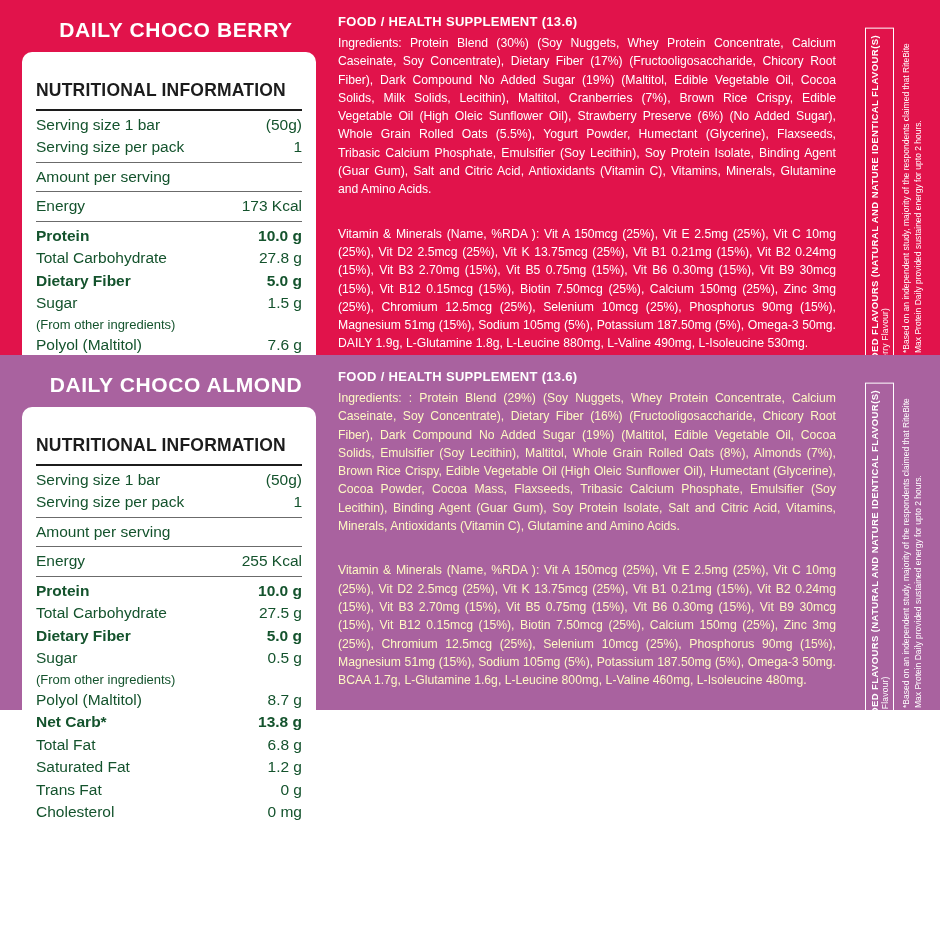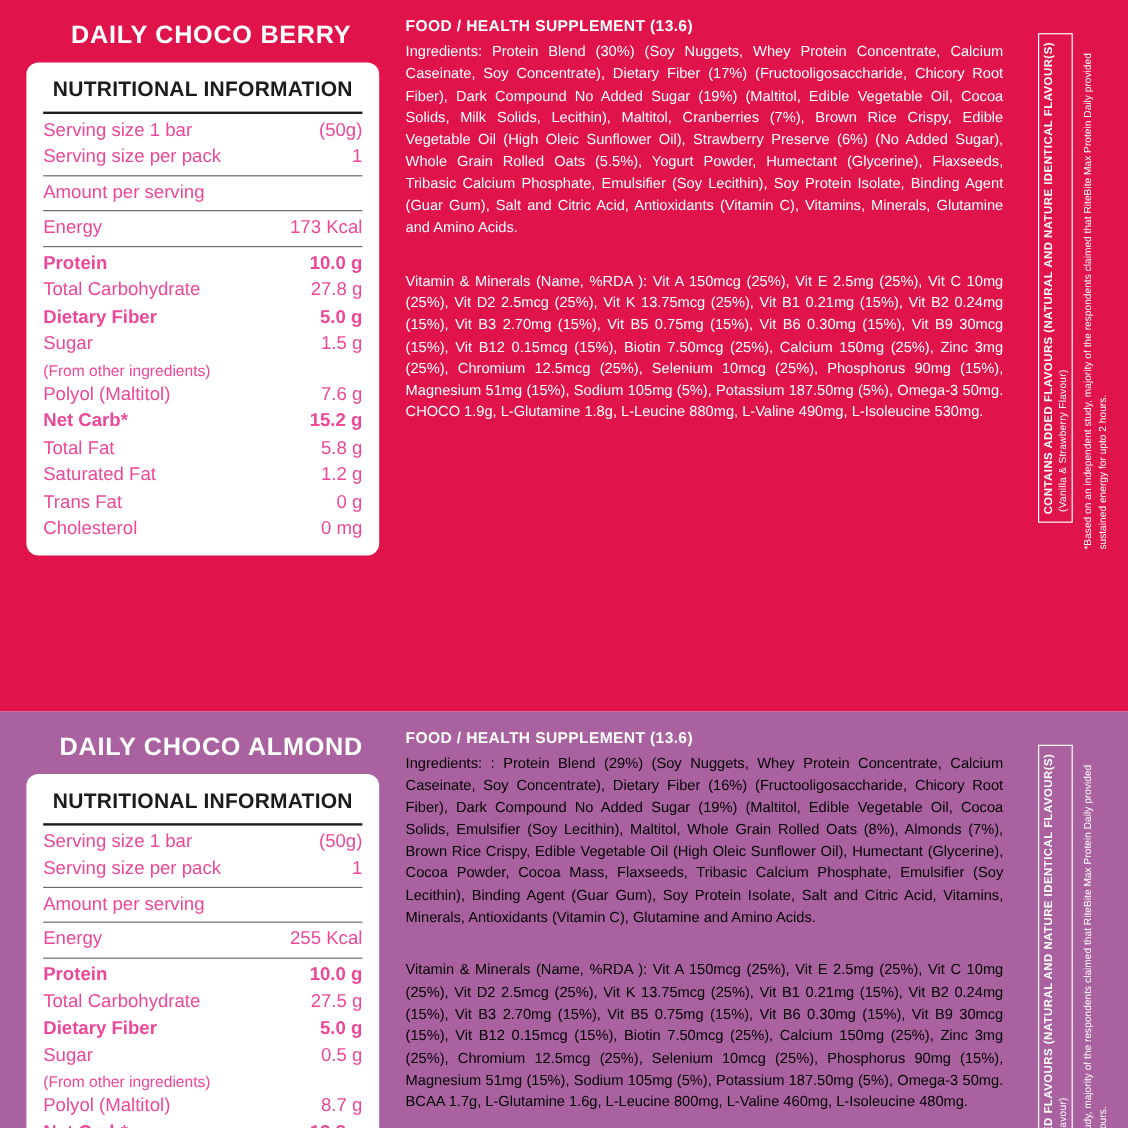--- a/index.html
+++ b/index.html
@@ -6,21 +6,21 @@
   html, body { margin: 0; padding: 0; }
   body {
     width: 940px;
     height: 940px;
     font-family: "Liberation Sans", sans-serif;
     background: #ffffff;
     overflow: hidden;
   }
   .panel {
     width: 940px;
-    height: 593px;
+    height: 355px;
     position: relative;
     display: flex;
     padding: 10px 10px 2px 10px;
   }
   .panel-berry { background: #e1134b; }
   .panel-almond { background: #a9629f; }
 
   
   .left-col {
     width: 320px;
@@ -42,30 +42,31 @@
     border-radius: 10px;
     padding: 12px 14px 10px 14px;
     margin-right: 14px;
   }
   .nut-title {
     font-size: 17.5px;
     font-weight: bold;
     letter-spacing: 0.2px;
     color: #1c1c1c;
     padding-bottom: 4px;
-    text-align: center;
+    text-align: left;
+    margin-top: 16px;
   }
   .hr-thick { border: 0; border-top: 2px solid #1c1c1c; margin: 4px 0 3px 0; }
   .hr-thin  { border: 0; border-top: 1px solid #6b6b6b; margin: 3px 0 3px 0; }
   .row {
     display: flex;
     justify-content: space-between;
     align-items: baseline;
     font-size: 15.5px;
-    color: #ec4899;
+    color: #14532d;
     line-height: 1.32;
     padding: 1px 0;
   }
   .row .lbl { text-align: left; }
   .row .val { text-align: right; white-space: nowrap; }
   .row.bold .lbl, .row.bold .val { font-weight: bold; }
   .row.small .lbl { font-size: 13px; }
 
   
   .mid-col {
@@ -80,21 +81,21 @@
     margin-bottom: 5px;
   }
   .mid-para {
     font-size: 12.2px;
     line-height: 1.5;
     text-align: justify;
     color: #ffffff;
   }
   .mid-para b { font-weight: normal; }
   .mid-block-2 { margin-top: 26px; }
-  .panel-almond .mid-para { color: #000000; }
+  .panel-almond .mid-para { color: #fef9c3; }
 
   
   .right-col {
     flex: 0 0 86px;
     display: flex;
     flex-direction: row;
     justify-content: flex-end;
     align-items: flex-start;
     padding-top: 18px;
     padding-right: 2px;
@@ -199,21 +200,21 @@
   </div>
   <div class="mid-col">
     <div class="mid-heading">FOOD / HEALTH SUPPLEMENT (13.6)</div>
     <div class="mid-para">
       <b>Ingredients:</b>
       <span>Protein Blend (30%) (Soy Nuggets, Whey Protein Concentrate, Calcium Caseinate, Soy Concentrate), Dietary Fiber (17%) (Fructooligosaccharide, Chicory Root Fiber), Dark Compound No Added Sugar (19%) (Maltitol, Edible Vegetable Oil, Cocoa Solids, Milk Solids, Lecithin), Maltitol, Cranberries (7%), Brown Rice Crispy, Edible Vegetable Oil (High Oleic Sunflower Oil), Strawberry Preserve (6%) (No Added Sugar), Whole Grain Rolled Oats (5.5%), Yogurt Powder, Humectant (Glycerine), Flaxseeds, Tribasic Calcium Phosphate, Emulsifier (Soy Lecithin), Soy Protein Isolate, Binding Agent (Guar Gum), Salt and Citric Acid, Antioxidants (Vitamin C), Vitamins, Minerals, Glutamine and Amino Acids.</span>
     </div>
     <div class="mid-para mid-block-2">
       <b>Vitamin &amp; Minerals (Name, %RDA ):</b>
       <span>Vit A 150mcg (25%), Vit E 2.5mg (25%), Vit C 10mg (25%), Vit D2 2.5mcg (25%), Vit K 13.75mcg (25%), Vit B1 0.21mg (15%), Vit B2 0.24mg (15%), Vit B3 2.70mg (15%), Vit B5 0.75mg (15%), Vit B6 0.30mg (15%), Vit B9 30mcg (15%), Vit B12 0.15mcg (15%), Biotin 7.50mcg (25%), Calcium 150mg (25%), Zinc 3mg (25%), Chromium 12.5mcg (25%), Selenium 10mcg (25%), Phosphorus 90mg (15%), Magnesium 51mg (15%), Sodium 105mg (5%), Potassium 187.50mg (5%), Omega-3 50mg. </span>
-      <b>CHOCO 1.9g, L-Glutamine 1.8g, L-Leucine 880mg, L-Valine 490mg, L-Isoleucine 530mg.</b>
+      <b>DAILY 1.9g, L-Glutamine 1.8g, L-Leucine 880mg, L-Valine 490mg, L-Isoleucine 530mg.</b>
     </div>
   </div>
   <div class="right-col">
     <div class="vert vert-box">
       <div class="vert-title">CONTAINS ADDED FLAVOURS (NATURAL AND NATURE IDENTICAL FLAVOUR(S)</div>
       <div class="vert-sub">(Vanilla &amp; Strawberry Flavour)</div>
     </div>
     <div class="vert vert-note">*Based on an independent study, majority of the respondents claimed that RiteBite Max Protein Daily provided sustained energy for upto 2 hours.</div>
   </div>
 </div>

